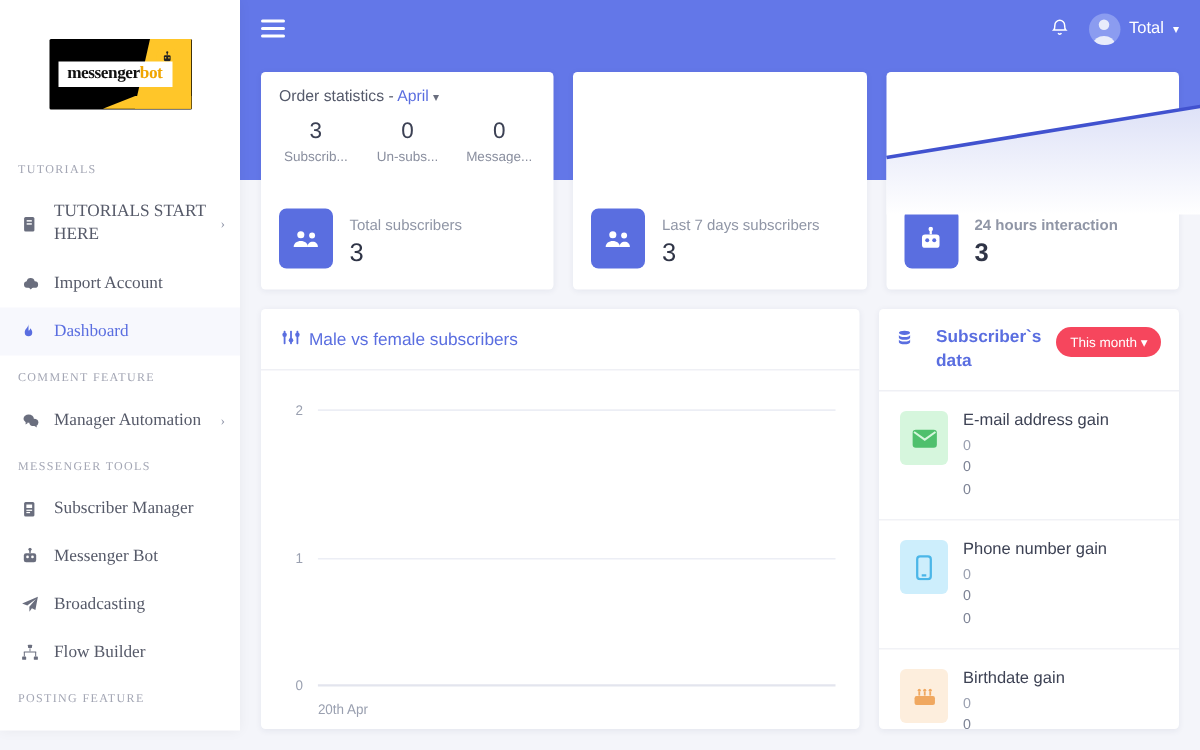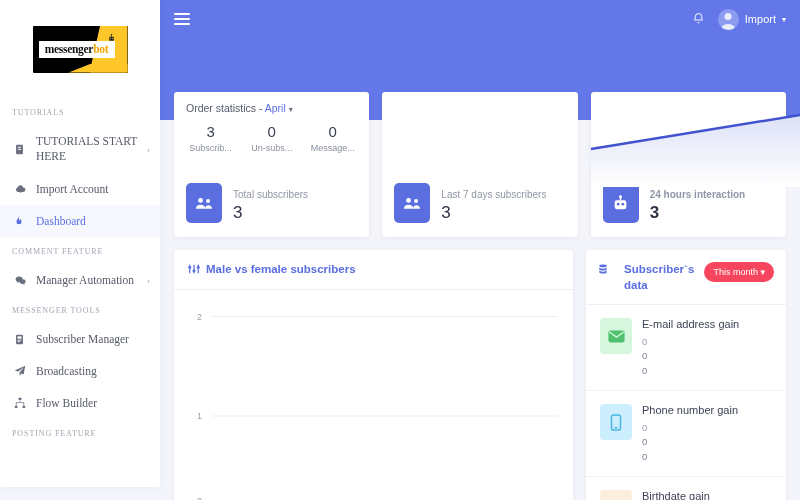--- a/index.html
+++ b/index.html
@@ -122,21 +122,21 @@
   .caret { color: #fff; font-size: 8px; }
 
   .blue-band {
     position: absolute; left: 0; top: 38px; width: 100%; height: 82px;
     background: #6377e8; z-index: 0;
   }
 
   .content { position: relative; z-index: 2; padding: 10px 14px 0 14px; }
 
   
-  .stat-row { display: flex; gap: 13px; margin-top: 44px; }
+  .stat-row { display: flex; gap: 13px; }
   .card {
     background: #fff; border-radius: 3px;
     box-shadow: 0 1px 4px rgba(30,40,90,0.07);
   }
   .stat-card { flex: 1; height: 145px; position: relative; overflow: hidden; display: flex; flex-direction: column; }
   .stat-head {
     padding: 10px 12px 6px 12px; font-size: 10.5px; color: #555a6b;
   }
   .stat-head .month { color: #5a6ee0; }
   .stat-head .caret-sm { color: #6a6e7e; font-size: 8px; }
@@ -165,23 +165,23 @@
   .spark-holder {
     position: absolute; left: 0; top: 0; width: 100%; height: 95px;
     overflow: visible; pointer-events: none;
   }
   .spark-holder svg { display: block; overflow: visible; }
 
   
   .lower-row { display: flex; gap: 13px; margin-top: 13px; }
   .chart-card { flex: 1 1 auto; width: 400px; height: 280px; display: flex; flex-direction: column; }
   .chart-title {
-    display: flex; align-items: flex-start; gap: 6px;
+    display: flex; align-items: center; gap: 6px;
     padding: 13px 14px 12px 14px;
-    font-size: 11.5px; color: #5a6ee0; font-weight: bold;
+    font-size: 11.5px; color: #5a6ee0; font-weight: normal;
     border-bottom: 1px solid #eff0f5;
   }
   .plot-area { position: relative; flex: 1; padding: 16px 12px 4px 12px; }
   .plot-area svg { display: block; width: 100%; height: 100%; }
 
   .side-card { flex: 0 0 200px; height: 280px; display: flex; flex-direction: column; overflow: hidden; }
   .side-head {
     display: flex; align-items: flex-start; justify-content: space-between;
     padding: 11px 12px 11px 12px; gap: 8px;
     border-bottom: 1px solid #eff0f5;
@@ -296,20 +296,32 @@
         <svg width="11" height="11" viewBox="0 0 16 16" fill="currentColor">
             <rect x="3" y="1" width="10" height="14" rx="1.5"></rect>
             <rect x="5.2" y="3.4" width="5.6" height="3.4" fill="#fff"></rect>
             <rect x="5.2" y="8.4" width="5.6" height="1.2" fill="#fff"></rect>
             <rect x="5.2" y="10.6" width="3.6" height="1.2" fill="#fff"></rect>
           </svg>
       </span>
       <span class="nav-label">Subscriber Manager</span>
     </div>
 
+    <div class="nav-item">
+      <span class="nav-ico">
+        <svg width="12" height="12" viewBox="0 0 16 16" fill="currentColor">
+            <rect x="2.5" y="5" width="11" height="8" rx="2"></rect>
+            <circle cx="5.8" cy="8.4" r="1.2" fill="#fff"></circle>
+            <circle cx="10.2" cy="8.4" r="1.2" fill="#fff"></circle>
+            <rect x="7.3" y="1.8" width="1.4" height="3"></rect>
+            <circle cx="8" cy="1.6" r="1.4"></circle>
+          </svg>
+      </span>
+      <span class="nav-label">Messenger Bot</span>
+    </div>
 
     <div class="nav-item">
       <span class="nav-ico">
         <svg width="12" height="12" viewBox="0 0 16 16" fill="currentColor">
             <path d="M15 1L1 7.2l4.6 1.6L13.3 3 7.4 10.1l.1 4.4 2.2-3.1 3.1 1.4z"></path>
           </svg>
       </span>
       <span class="nav-label">Broadcasting</span>
     </div>
 
@@ -344,21 +356,21 @@
       </div>
       <div class="topbar-right">
         <span class="bell">
           <svg width="13" height="14" viewBox="0 0 16 16" fill="none" stroke="#fff" stroke-width="1.2">
             <path d="M4 6.5a4 4 0 018 0c0 3 1 4 1 4H3s1-1 1-4z"></path>
               <path d="M6.7 13a1.4 1.4 0 002.6 0"></path>
           </svg>
         </span>
         <span class="user">
           <span class="avatar"></span>
-          <span class="user-name">Import</span>
+          <span class="user-name">Total</span>
           <span class="caret">▾</span>
         </span>
       </div>
     </header>
 
     <div class="content">
 
       <div class="stat-row">
 
         <section class="card stat-card">

